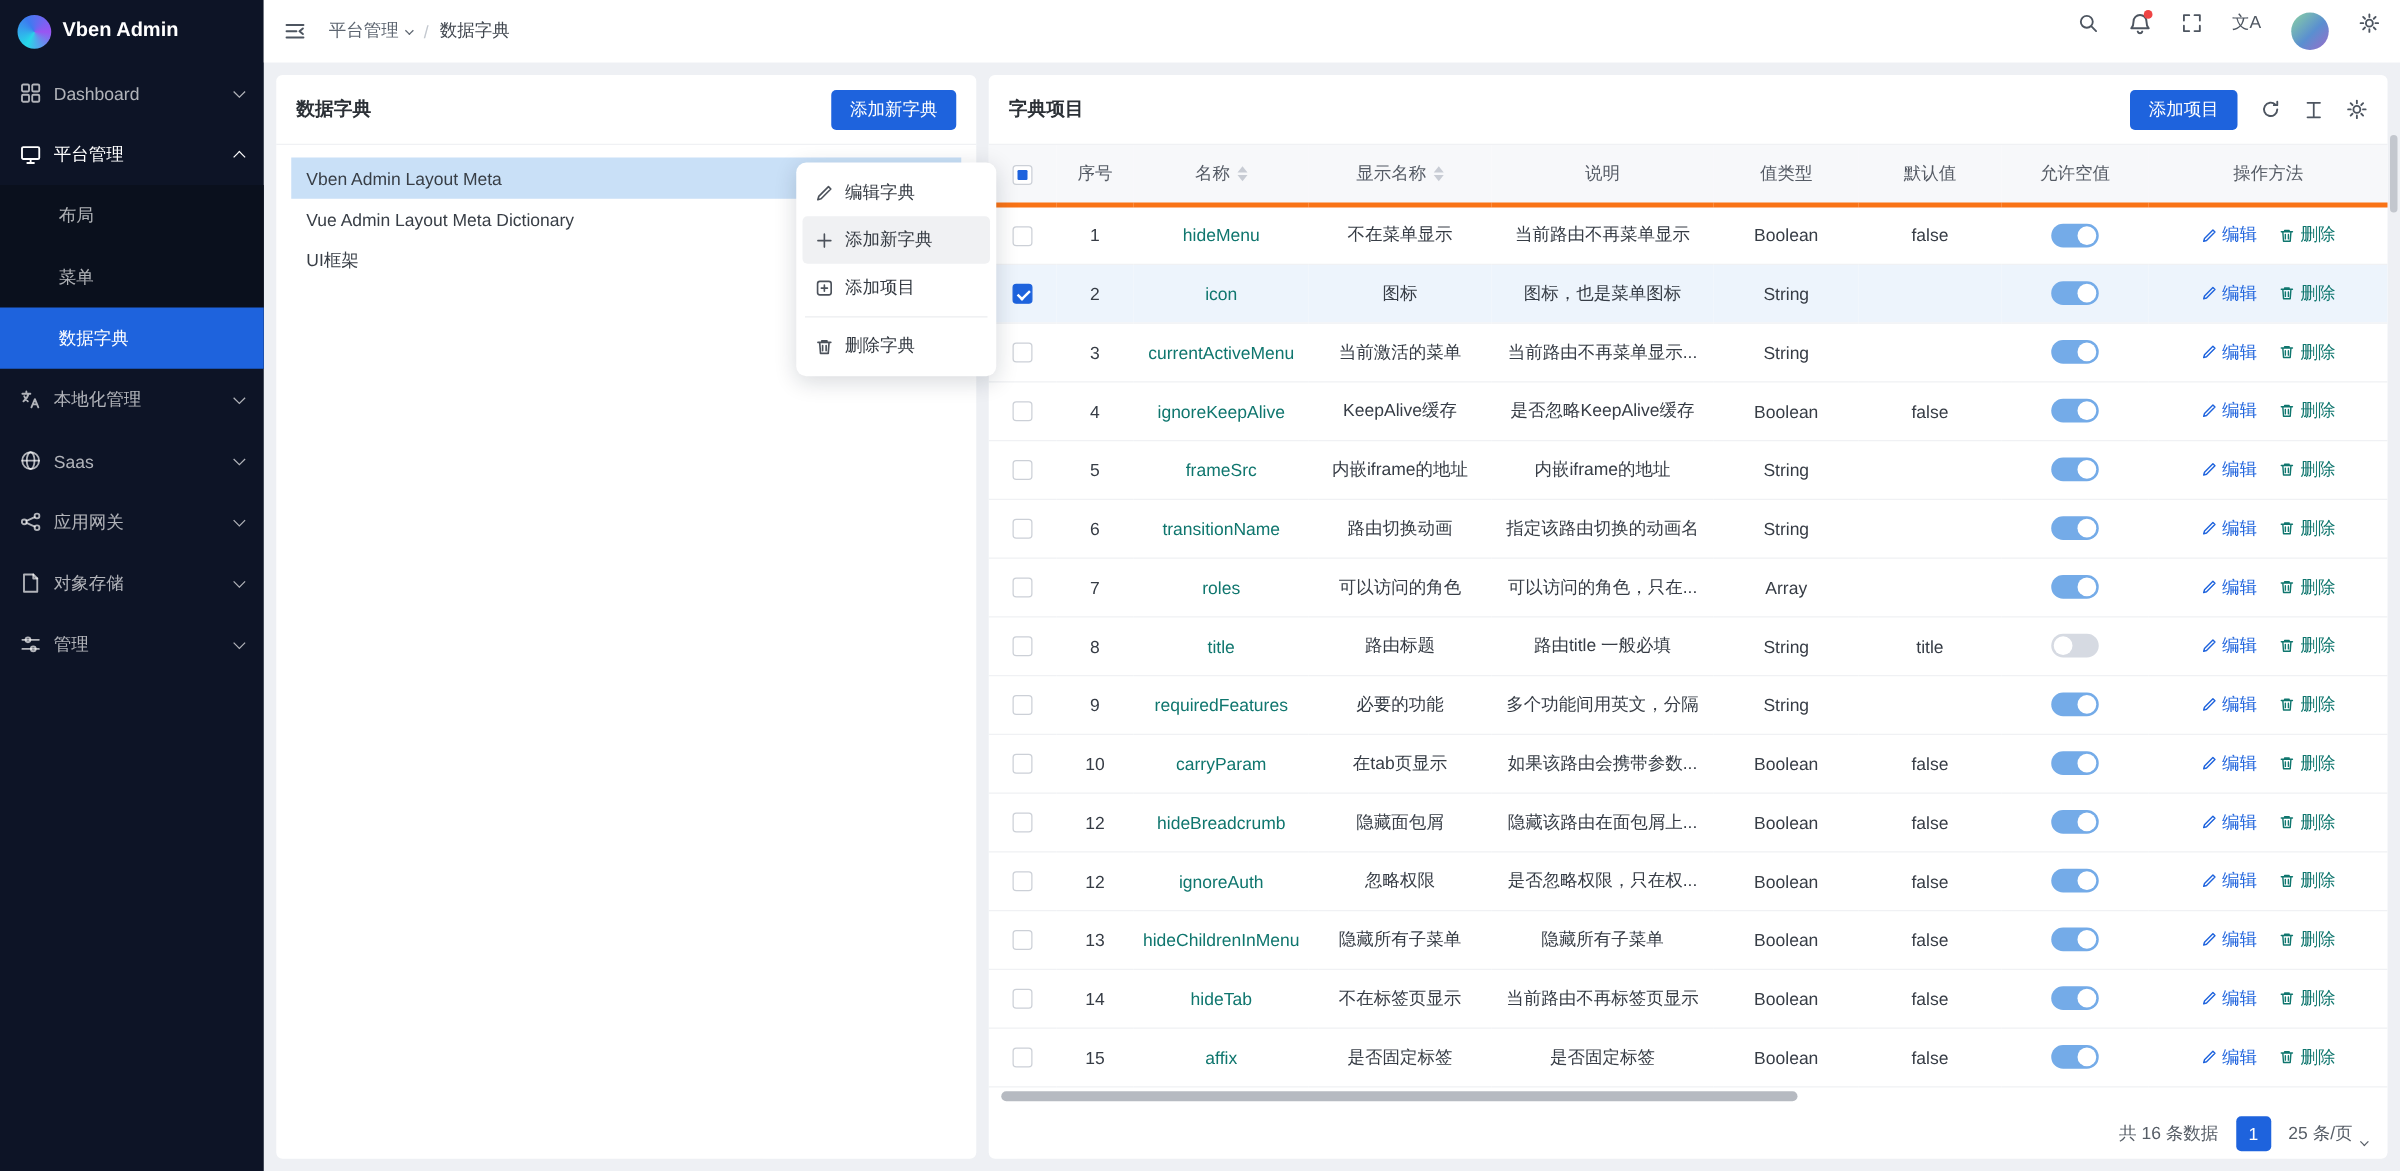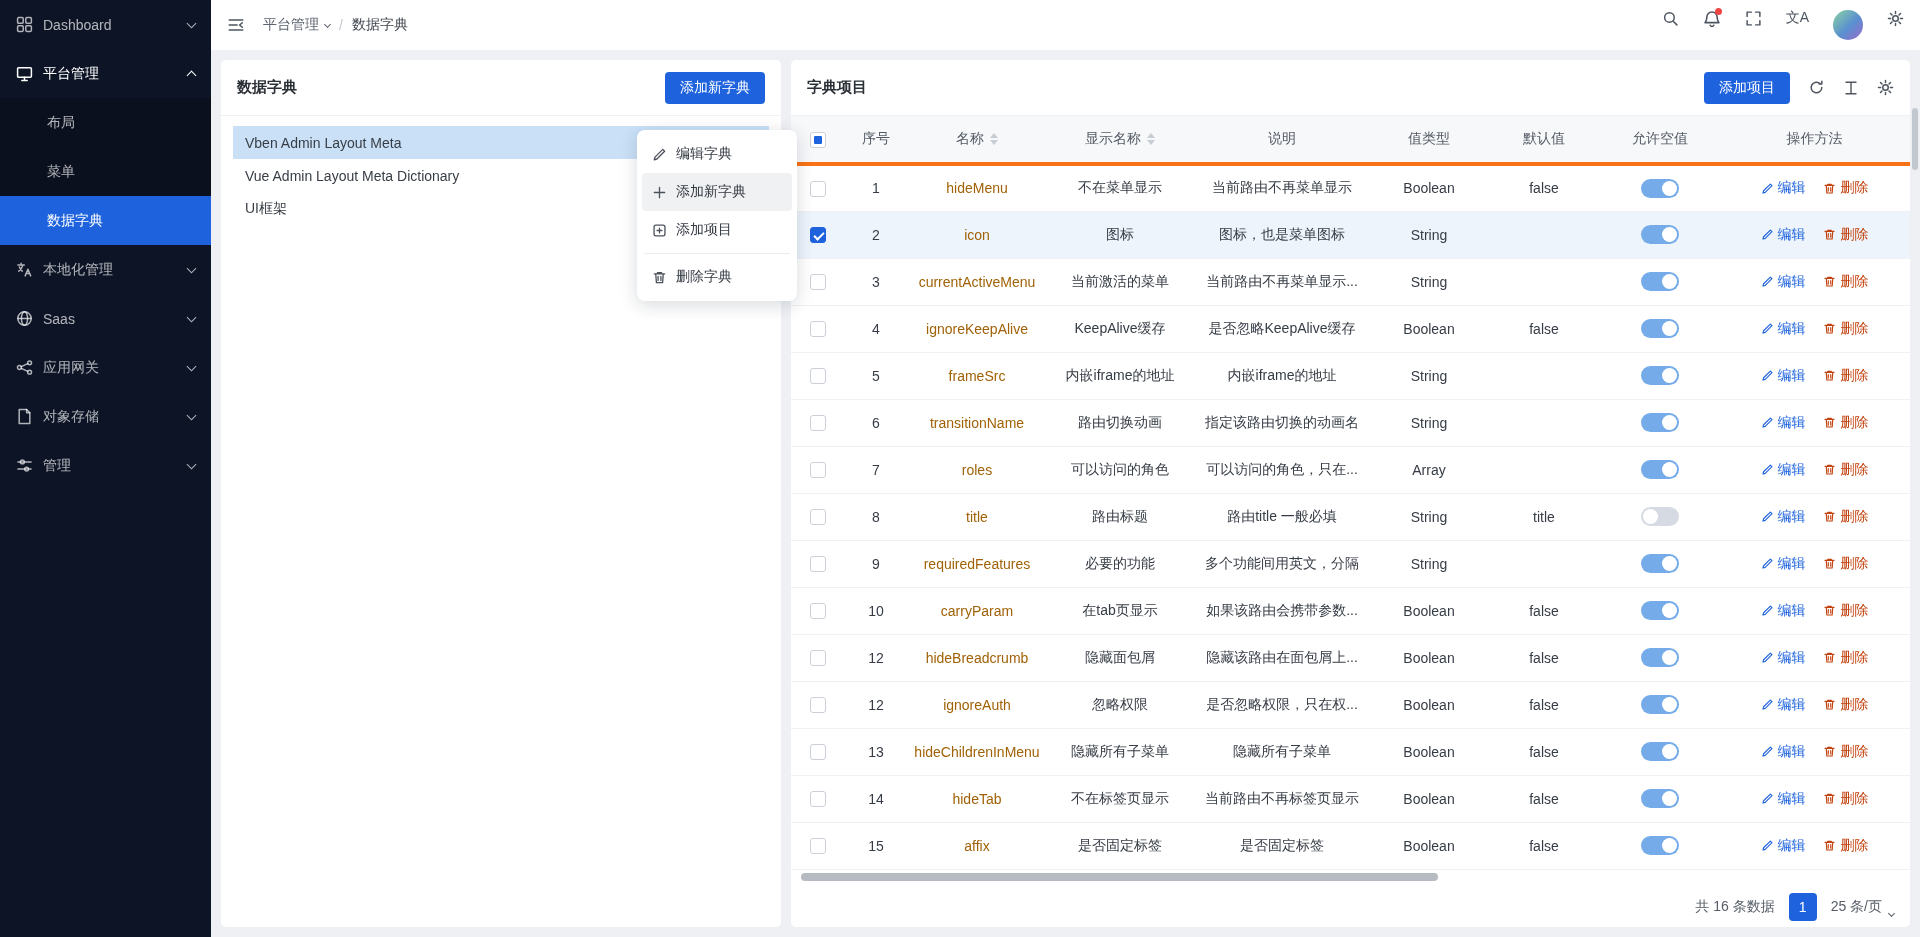--- a/index.html
+++ b/index.html
@@ -74,53 +74,57 @@
   thead th{height:48px;background:#f7f8fa;font-weight:500;color:#555b65;font-size:14px;
            border-bottom:4px solid #f97316;text-align:center}
   .th-wrap{display:inline-flex;align-items:center;gap:6px;vertical-align:middle}
   .sorter{display:inline-flex;flex-direction:column;gap:2px;cursor:pointer}
   .sorter i{width:0;height:0;border-left:4px solid transparent;border-right:4px solid transparent;display:block}
   .sorter .up{border-bottom:5px solid #c8ccd4}
   .sorter .dn{border-top:5px solid #c8ccd4}
   tbody td{height:47px;text-align:center;border-bottom:1px solid #f0f1f4;color:#363c45;
            overflow:hidden;white-space:nowrap;text-overflow:ellipsis;padding:0 4px}
   tr.sel td{background:#edf4fc}
-  .c-name{color:#a16207}
+  .c-name{color:#0f766e}
 
   .cb{display:inline-block;position:relative;width:16px;height:16px;border:1px solid #ccd0d7;border-radius:3px;
       background:#fff;vertical-align:middle;cursor:pointer}
   .cb.checked{background:#1e63dd;border-color:#1e63dd}
   .cb.checked::after{content:'';position:absolute;left:4.5px;top:1.5px;width:4px;height:8px;
                      border:solid #fff;border-width:0 2px 2px 0;transform:rotate(45deg)}
   .cb.ind::after{content:'';position:absolute;inset:3px;background:#1e63dd;border-radius:1px}
 
   .toggle{display:inline-block;position:relative;width:38px;height:19px;border-radius:10px;background:#d6dae2;
           cursor:pointer;vertical-align:middle}
   .toggle::after{content:'';position:absolute;top:2px;left:2px;width:15px;height:15px;border-radius:50%;background:#fff}
   .toggle.on{background:#74abe8}
   .toggle.on::after{left:auto;right:2px}
 
   .lnk{display:inline-flex;align-items:center;gap:4px;cursor:pointer;font-size:14px;vertical-align:middle}
   .lnk.edit{color:#1e63dd}
-  .lnk.del{color:#c2410c;margin-left:14px}
+  .lnk.del{color:#0f766e;margin-left:14px}
 
   
   .hscroll{height:10px;margin:3px 10px 0;flex-shrink:0}
   .hscroll .thumb{width:58%;height:8px;border-radius:4px;background:#b6bac1;cursor:pointer}
   .vscroll{position:fixed;right:2px;top:108px;width:6px;height:62px;border-radius:3px;background:#c3c7ce;cursor:pointer}
   .pager{margin-top:auto;height:48px;display:flex;align-items:center;justify-content:flex-end;gap:14px;
          padding:0 16px;color:#565d66;flex-shrink:0}
   .page-box{width:28px;height:28px;border-radius:4px;background:#1e63dd;color:#fff;display:flex;
             align-items:center;justify-content:center;cursor:pointer}
   .page-size{display:flex;align-items:flex-end;gap:7px;cursor:pointer;color:#565d66}
 </style>
 </head>
 <body>
 
 <aside class="sidebar">
+  <div class="logo">
+    <span class="logo-mark"></span>
+    <span class="logo-text">Vben Admin</span>
+  </div>
   <nav>
     <div class="menu-item">
       <svg class="icon" width="17" height="17" viewBox="0 0 16 16">
           <rect x="1.5" y="1.5" width="5.3" height="5.3" rx="1"></rect>
           <rect x="9.2" y="1.5" width="5.3" height="5.3" rx="1"></rect>
           <rect x="1.5" y="9.2" width="5.3" height="5.3" rx="1"></rect>
           <rect x="9.2" y="9.2" width="5.3" height="5.3" rx="1"></rect>
         </svg>
       <span>Dashboard</span>
       <span class="chev"></span>

